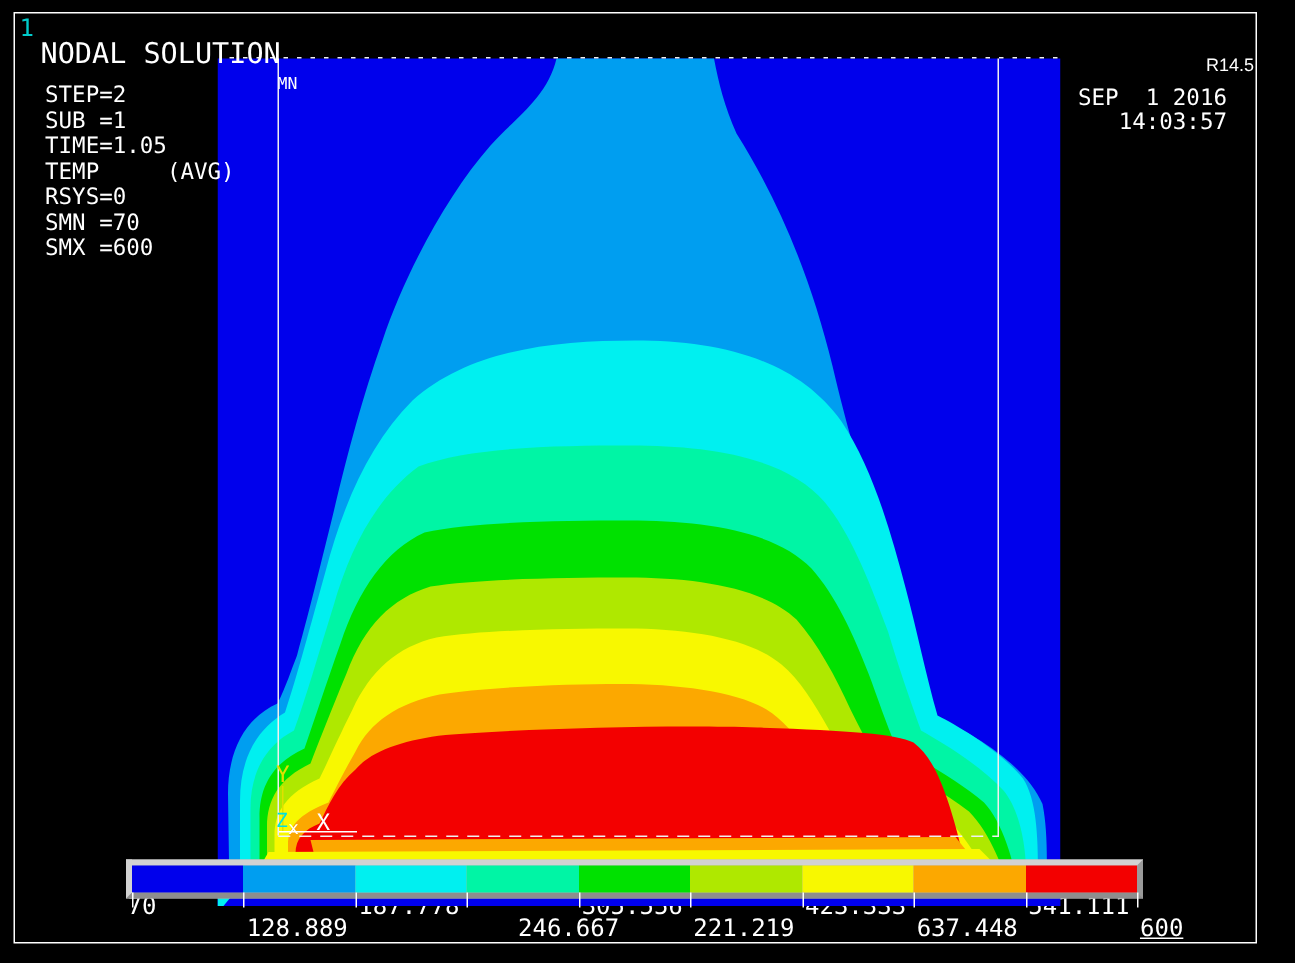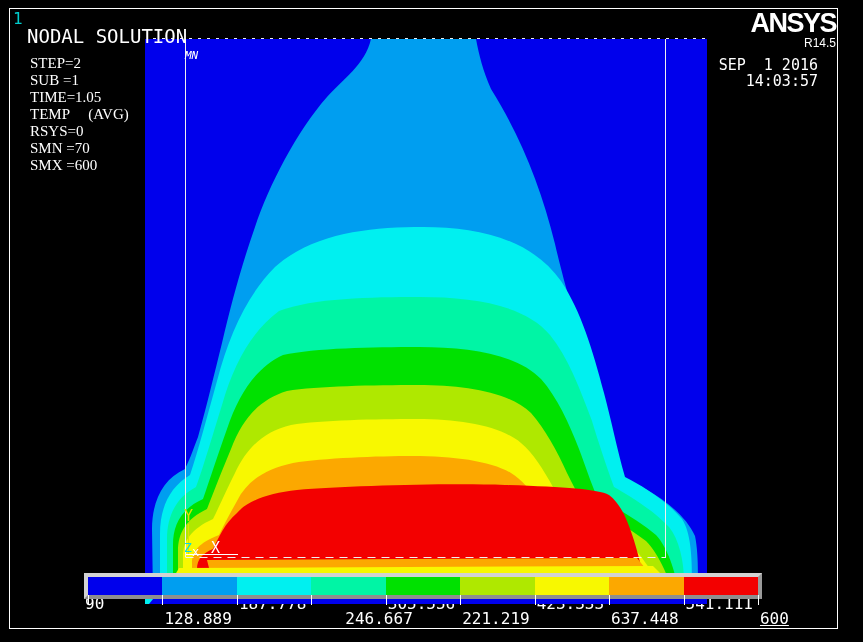--- a/index.html
+++ b/index.html
@@ -2,29 +2,29 @@
 <html><head>
 <meta charset="utf-8">
 <style>
   html,body{margin:0;padding:0;background:#000;}
   .screen{position:relative;width:863px;height:642px;background:#000;overflow:hidden;
           font-family:"DejaVu Sans Mono","Liberation Mono",monospace;color:#fff;}
   .frame{position:absolute;left:9px;top:8px;width:827px;height:619px;border:1px solid #fff;z-index:6;pointer-events:none;}
   .plot-id{position:absolute;left:13px;top:9px;font-size:16px;color:#00CCCC;z-index:7;}
   .info-title{position:absolute;left:27px;top:25px;font-size:19px;white-space:pre;z-index:7;}
   .info-lines{position:absolute;left:30px;top:55px;font-size:15px;z-index:7;}
-  .info-line{height:17px;line-height:17px;white-space:pre;font-family:Liberation Serif, serif;}
+  .info-line{height:17px;line-height:17px;white-space:pre;}
   .logo{position:absolute;right:27px;top:8px;font-family:"Liberation Sans","DejaVu Sans",sans-serif;
         font-weight:bold;font-size:27px;letter-spacing:-1.5px;z-index:7;}
   .version{position:absolute;right:27px;top:36px;font-family:"Liberation Sans","DejaVu Sans",sans-serif;
         font-size:12px;z-index:7;}
   .date{position:absolute;right:45px;top:56px;font-size:15px;white-space:pre;z-index:7;}
   .time{position:absolute;right:45px;top:72px;font-size:15px;white-space:pre;z-index:7;}
   .plot-svg{position:absolute;left:145px;top:37px;z-index:2;}
-  .mn{position:absolute;left:185px;top:49px;font-size:11px;z-index:3;font-style:italic;}
+  .mn{position:absolute;left:185px;top:49px;font-size:11px;z-index:3;}
   .ax-y{position:absolute;left:184px;top:507px;font-size:15px;color:#E0E000;z-index:3;}
   .ax-z{position:absolute;left:184px;top:540px;font-size:13px;color:#00E0E0;z-index:3;}
   .ax-o{position:absolute;left:192px;top:545px;font-size:12px;z-index:3;}
   .ax-x{position:absolute;left:211px;top:539px;font-size:15px;z-index:3;}
   .legend-bar{position:absolute;left:84px;top:573px;width:670px;height:18px;z-index:4;
       background:#B8B8B8;border:4px solid #B8B8B8;border-top-color:#D2D2D2;border-left-color:#D2D2D2;
       border-bottom-color:#8E8E8E;border-right-color:#9A9A9A;display:flex;}
   .legend-bar .seg{flex:1;height:18px;}
   .legend-row{position:absolute;left:0;top:0;z-index:1;}
   .legend-row.r2{z-index:4;}
@@ -44,27 +44,26 @@
   <div class="info-lines">
     <div class="info-line">STEP=2</div>
     <div class="info-line">SUB =1</div>
     <div class="info-line">TIME=1.05</div>
     <div class="info-line">TEMP     (AVG)</div>
     <div class="info-line">RSYS=0</div>
     <div class="info-line">SMN =70</div>
     <div class="info-line">SMX =600</div>
   </div>
 
-  <div class="logo">ANSYS</div>
   <div class="version">R14.5</div>
   <div class="date">SEP  1 2016</div>
   <div class="time">14:03:57</div>
 
   <div class="legend-row r1" id="legend-row1">
-      <span style="left: 85px; top: 596px;">90</span>
+      <span style="left: 85px; top: 596px;">70</span>
       <span style="left: 238.888px; top: 596px;">187.778</span>
       <span style="left: 387.776px; top: 596px;">305.556</span>
       <span style="left: 536.664px; top: 596px;">423.333</span>
       <span style="left: 685.552px; top: 596px;">541.111</span>
     </div>
 
   <svg class="plot-svg" id="plot-svg" width="562" height="571" viewBox="0 0 562 571">
 
     <rect class="lvl" x="0" y="2" width="562" height="565" fill="#0000EC"></rect>
 

